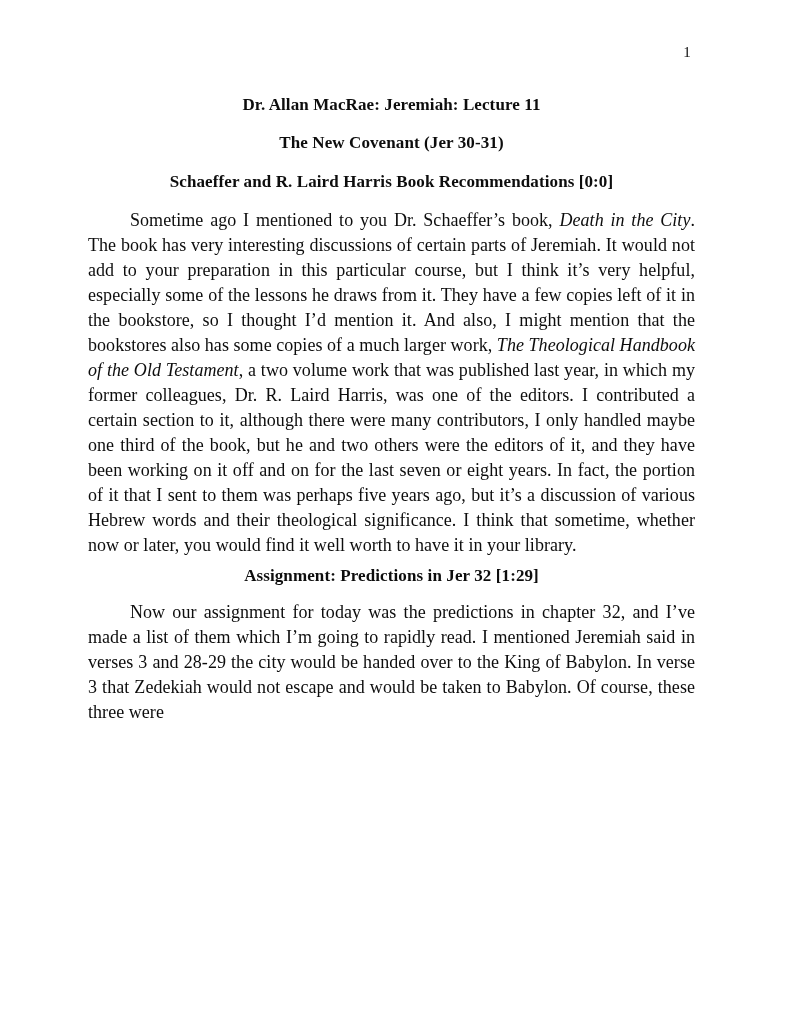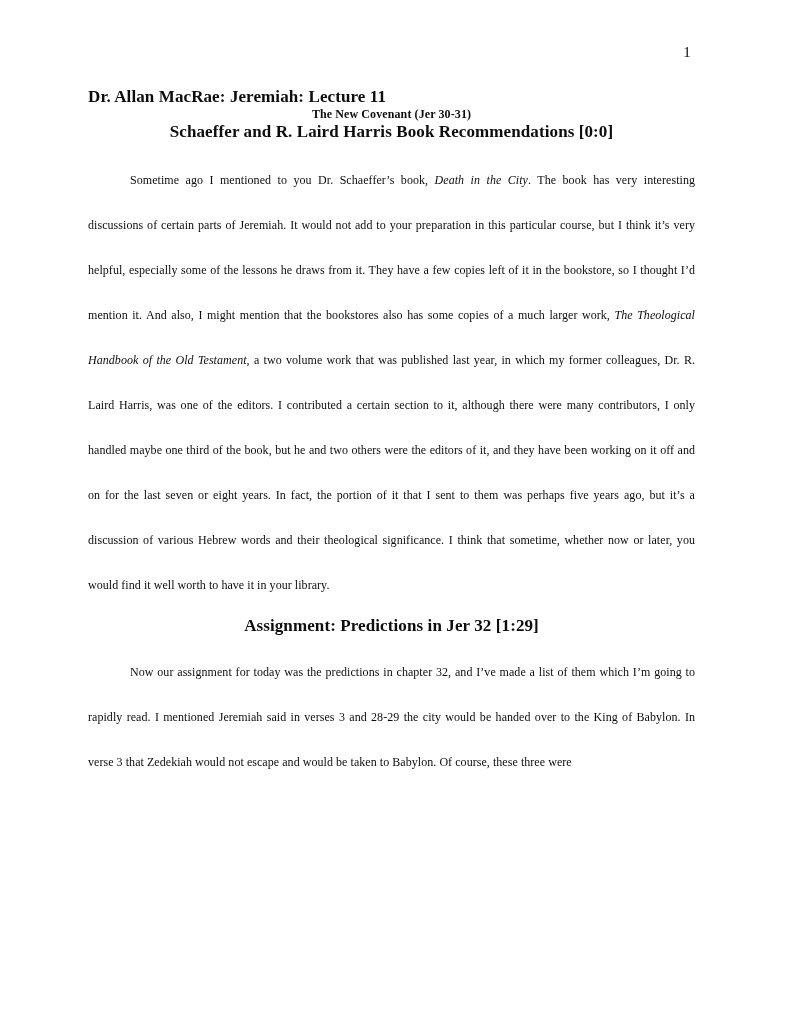--- a/index.html
+++ b/index.html
@@ -22,48 +22,50 @@
     padding: 44px 96px 0 88px;
     position: relative;
   }
   .page-number {
     text-align: right;
     font-size: 15px;
     padding-right: 4px;
     letter-spacing: 0.2px;
   }
   .title {
+    text-align: center;
     font-weight: bold;
     font-size: 17px;
-    margin-top: 26px;
+    margin-top: 34px;
     letter-spacing: 0.1px;
   }
   .copyright {
     text-align: center;
     font-size: 13.5px;
     margin-top: 20px;
     letter-spacing: 0.1px;
   }
   .subtitle {
     text-align: center;
     font-weight: bold;
-    font-size: 12px;
-    margin-top: 0;
+    font-size: 17px;
+    margin-top: 18px;
     letter-spacing: 0.1px;
   }
   .section-heading {
     text-align: center;
     font-weight: bold;
     font-size: 17px;
+    margin-top: 19px;
     letter-spacing: 0.1px;
   }
   .body-block {
     margin-top: 16px;
-    font-size: 12px;
-    line-height: 45px;
+    font-size: 18px;
+    line-height: 25px;
     text-align: justify;
     text-justify: inter-word;
     letter-spacing: 0.05px;
   }
   .body-block.second {
     margin-top: 14px;
   }
   .indent {
     display: inline-block;
     width: 42px;

